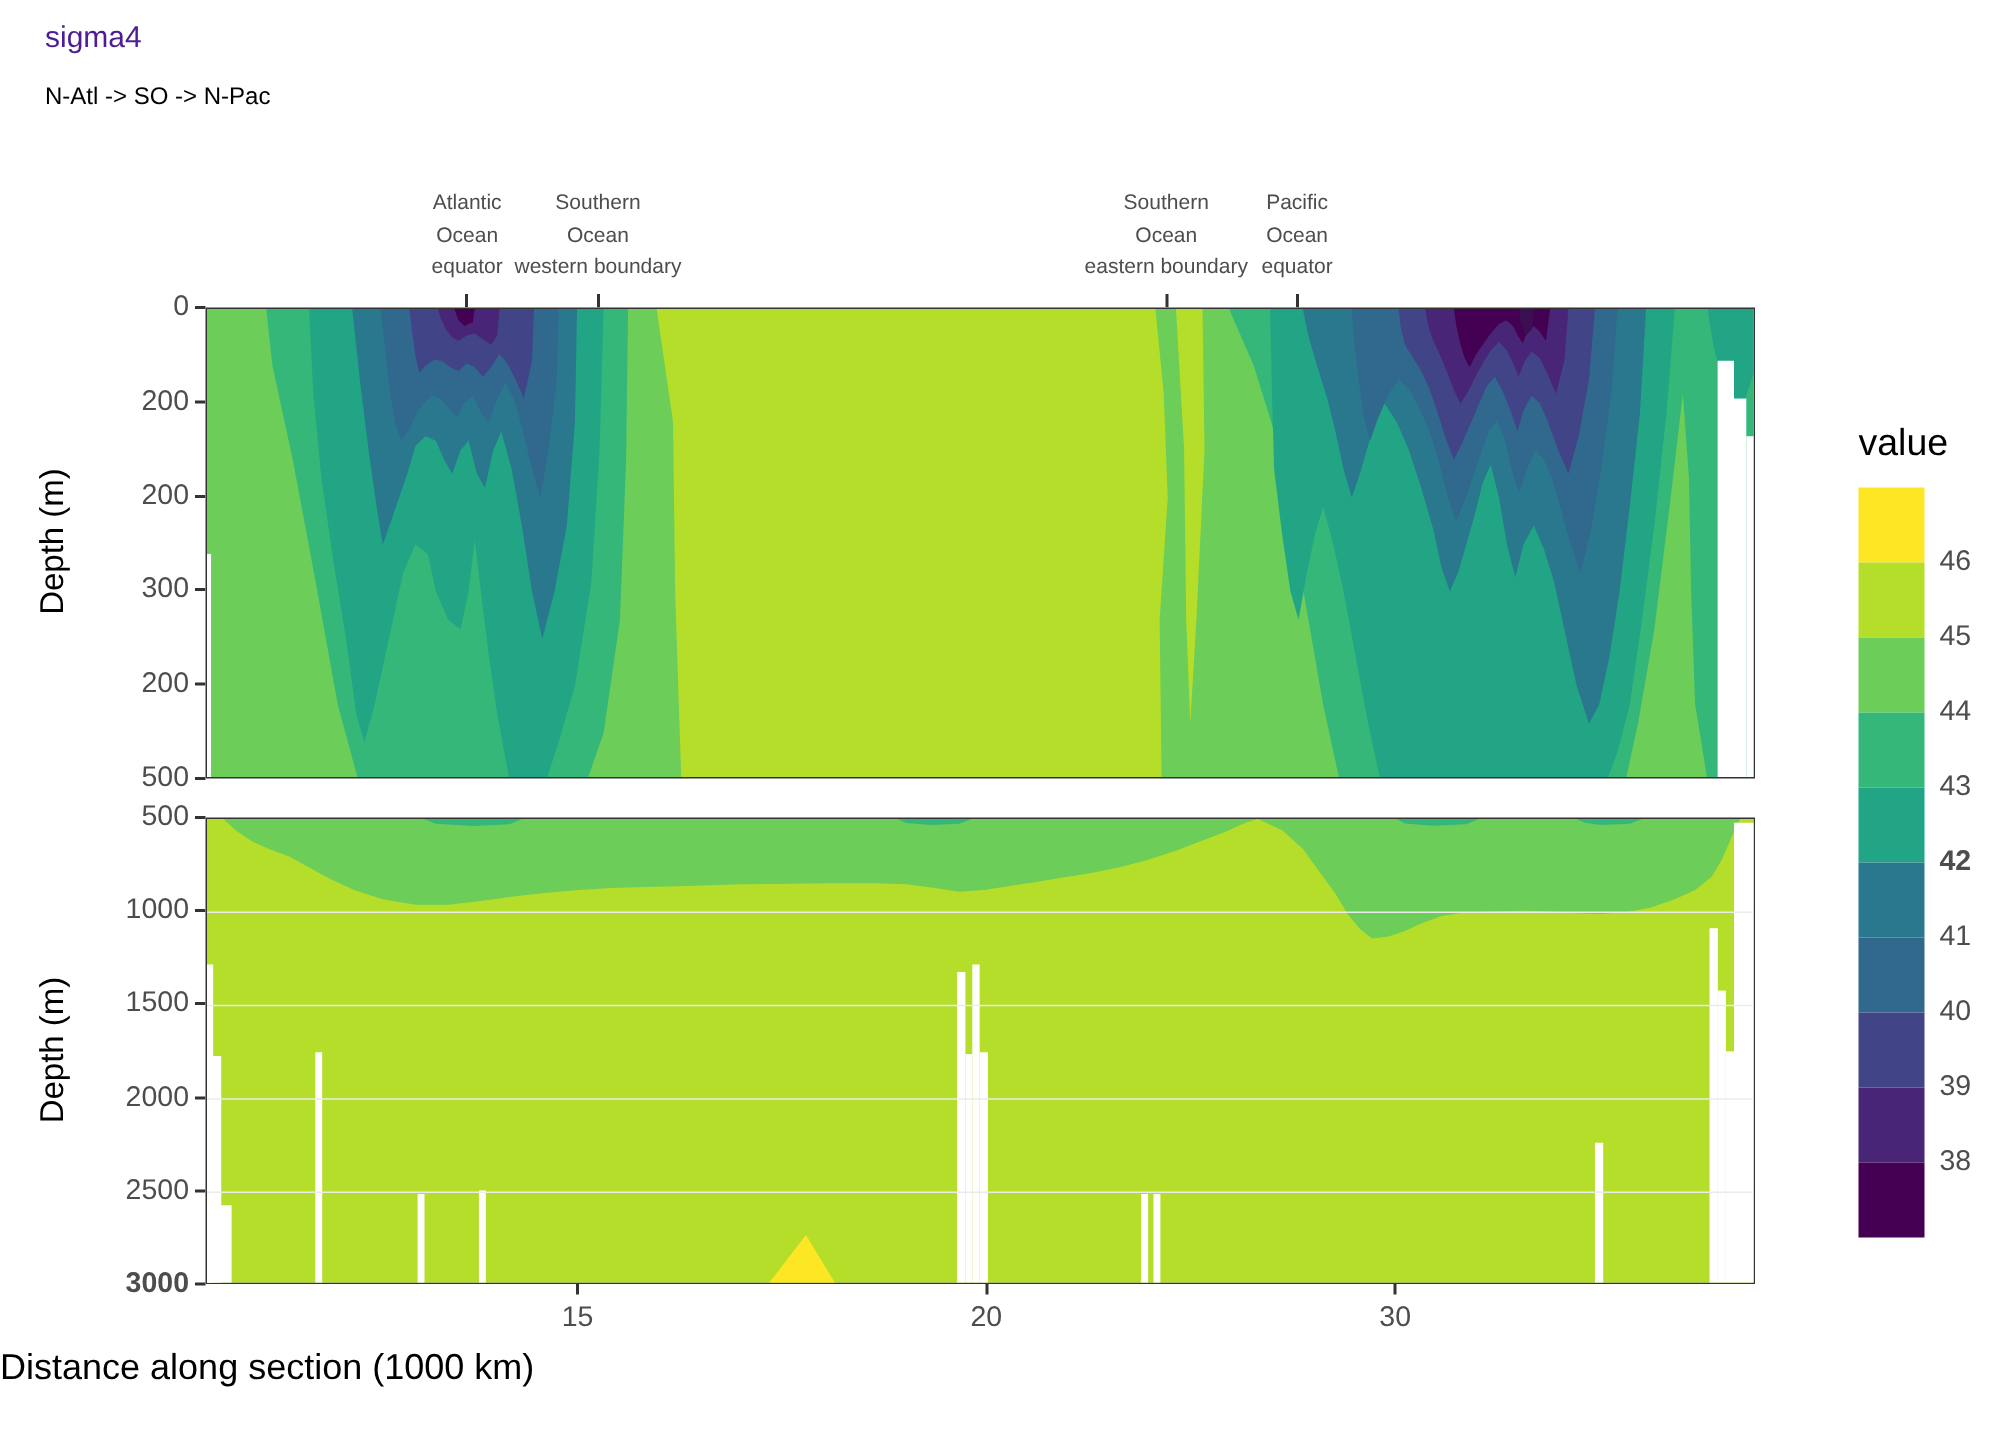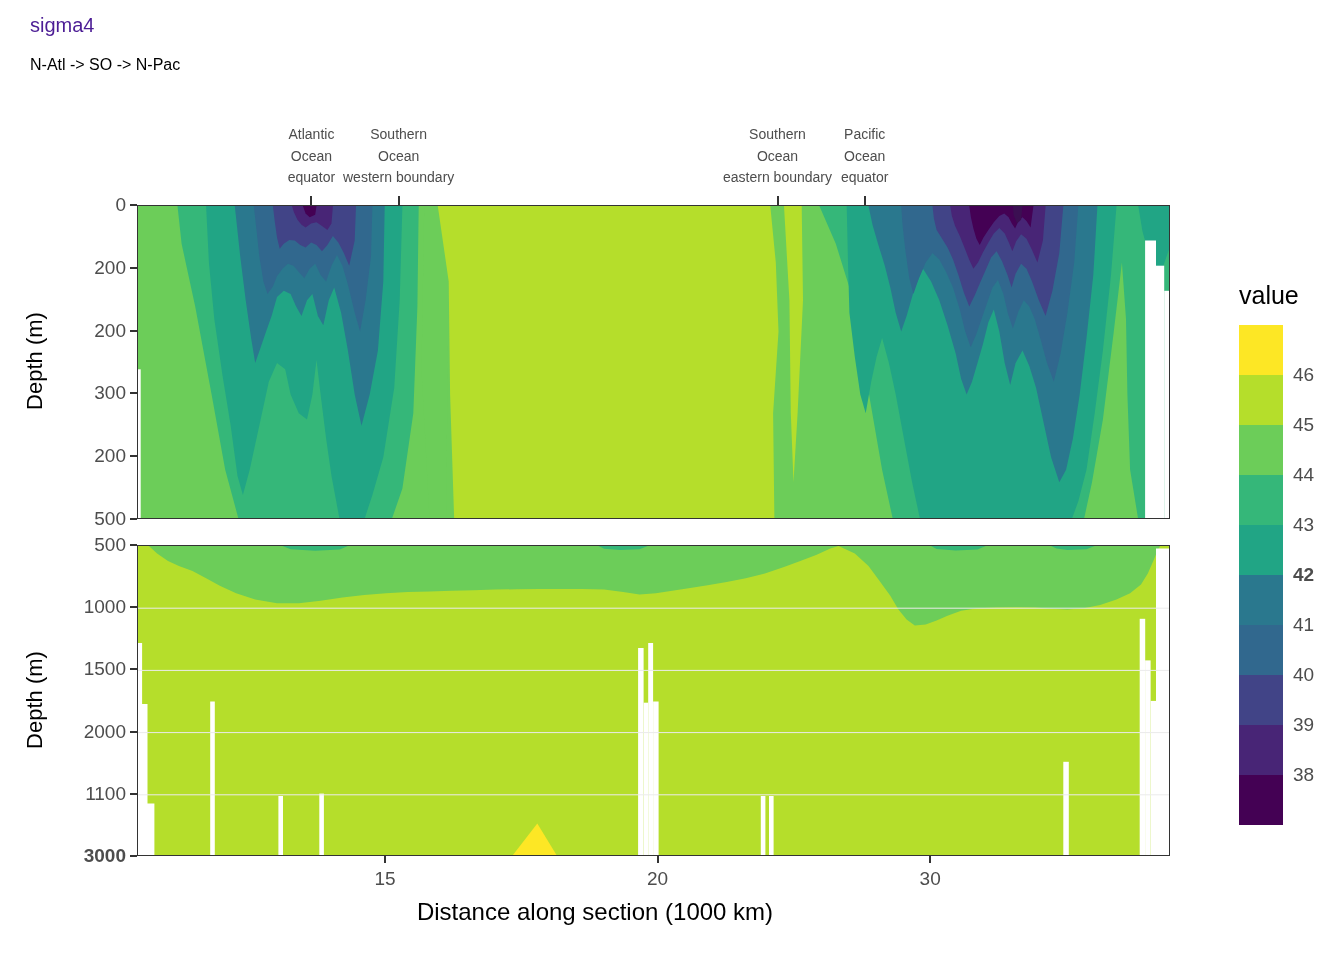--- a/index.html
+++ b/index.html
@@ -40,21 +40,21 @@
   
   .axis-title-y{
     position:absolute;
     font-size:22px;color:#000000;
     transform-origin:50% 50%;
     transform:rotate(-90deg);
     white-space:nowrap;
   }
   #xaxis-title{
     position:absolute;left:0;top:898px;width:1190px;
-    text-align:center;font-size:24px;color:#000000;
+    text-align:left;font-size:24px;color:#000000;
   }
 
   
   .ytick-label{
     position:absolute;right:0;
     font-size:19px;color:#4d4d4d;
     text-align:right;
     transform:translateY(-50%);
     white-space:nowrap;
   }
@@ -145,21 +145,21 @@
     </div>
   <div id="ytick-bottom">
       <div class="ytick-label" style="top: 545px; left: 60px; width: 66px;">500</div>
       <div class="ytick-mark" style="top: 545px; left: 130px;"></div>
       <div class="ytick-label" style="top: 607.2px; left: 60px; width: 66px;">1000</div>
       <div class="ytick-mark" style="top: 607.2px; left: 130px;"></div>
       <div class="ytick-label" style="top: 669.4px; left: 60px; width: 66px;">1500</div>
       <div class="ytick-mark" style="top: 669.4px; left: 130px;"></div>
       <div class="ytick-label" style="top: 731.6px; left: 60px; width: 66px;">2000</div>
       <div class="ytick-mark" style="top: 731.6px; left: 130px;"></div>
-      <div class="ytick-label" style="top: 793.8px; left: 60px; width: 66px;">1100</div>
+      <div class="ytick-label" style="top: 793.8px; left: 60px; width: 66px;">2500</div>
       <div class="ytick-mark" style="top: 793.8px; left: 130px;"></div>
       <div class="ytick-label" style="top: 856px; left: 60px; width: 66px; font-weight: bold;">3000</div>
       <div class="ytick-mark" style="top: 856px; left: 130px;"></div>
     </div>
   <div id="xtick">
       <div class="xtick-mark" style="left: 385.029px; top: 856px;"></div>
       <div class="xtick-label" style="left: 385.029px; top: 868px;">15</div>
       <div class="xtick-mark" style="left: 657.588px; top: 856px;"></div>
       <div class="xtick-label" style="left: 657.588px; top: 868px;">20</div>
       <div class="xtick-mark" style="left: 930.148px; top: 856px;"></div>

